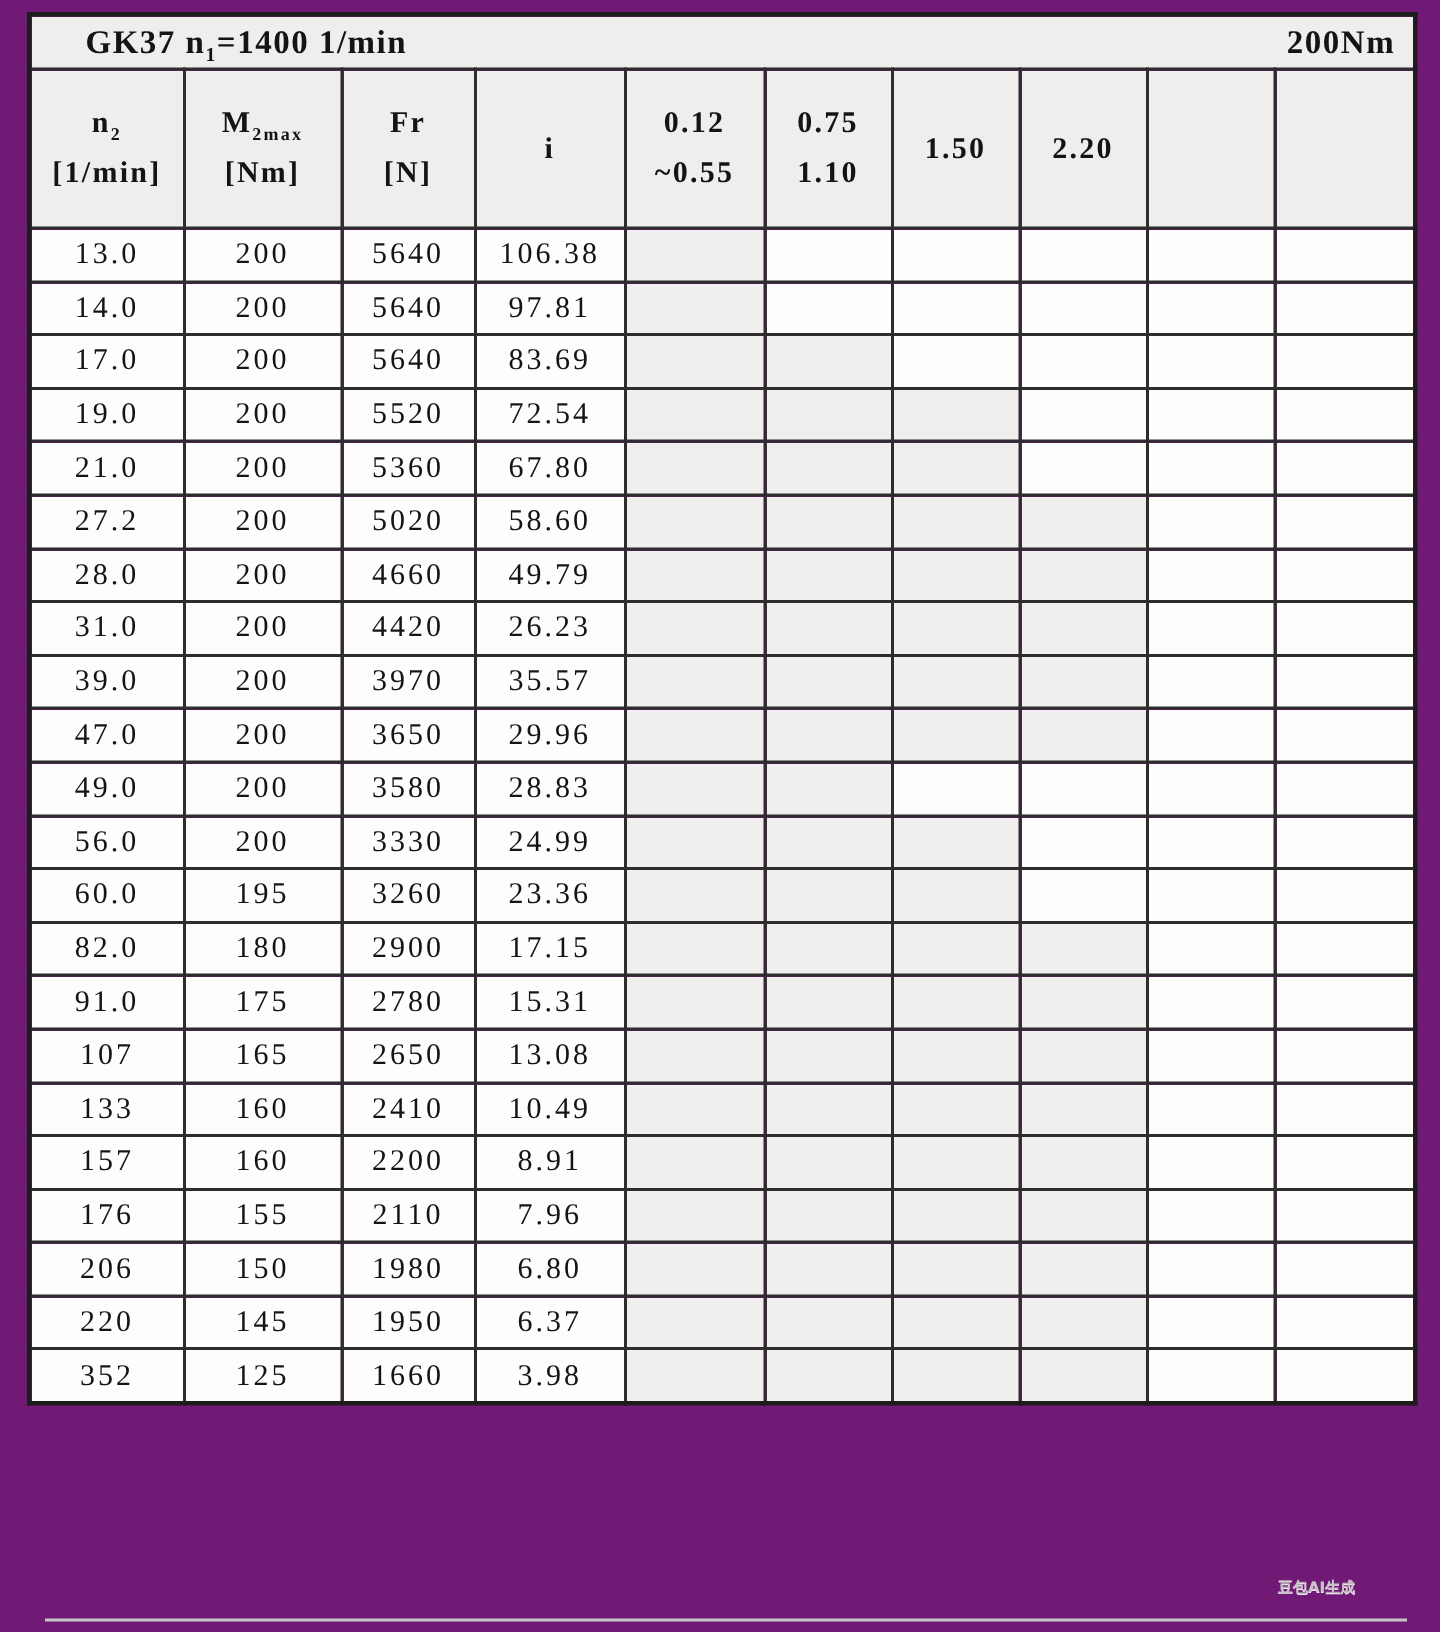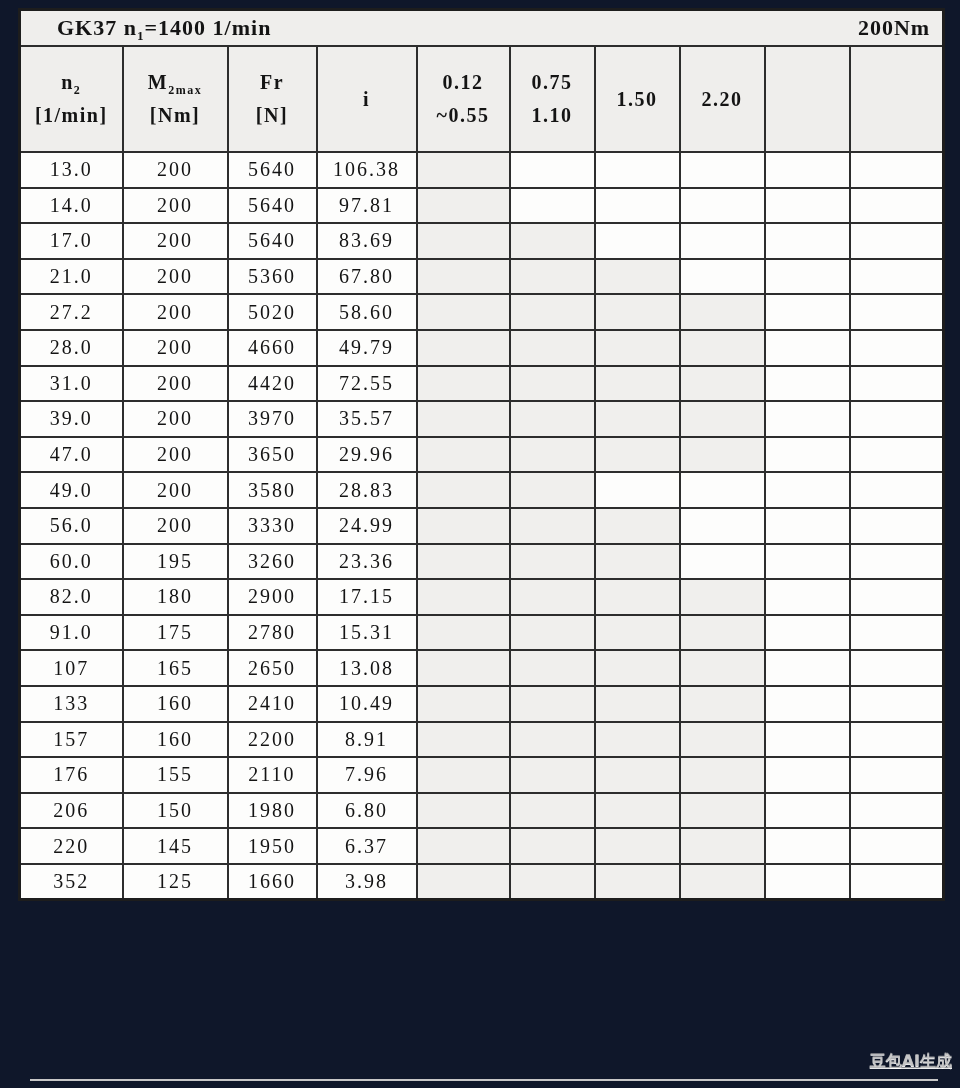--- a/index.html
+++ b/index.html
@@ -4,21 +4,21 @@
 <style>
   html,body{margin:0;padding:0;}
   body{
     width:960px;height:1088px;
     background:#ffffff;
     font-family:"Liberation Serif","DejaVu Serif",serif;
     color:#141414;
     position:relative;
     overflow:hidden;
   }
-  .page{position:absolute;inset:0;background:#0f172a;}
+  .page{position:absolute;inset:0;background:#701a75;}
   table.spec{
     position:absolute;left:18px;top:8px;
     width:924px;
     border-collapse:collapse;
     table-layout:fixed;
     border:3px solid #1d1d1d;
   }
   table.spec th, table.spec td{
     border:2px solid #2d2d2d;
     padding:0;
@@ -52,26 +52,24 @@
     font-size:20px;
     letter-spacing:2px;
     font-weight:normal;
   }
   tbody td.shaded{background:#f0efed;}
   .watermark{
     position:absolute;
     left:852px;top:1051px;
     width:100px;
     font-family:"DejaVu Sans","Liberation Sans",sans-serif;
-    font-size:16px;font-weight:bold;
+    font-size:10px;font-weight:bold;
     color:rgba(185,185,185,0.75);
     text-shadow:0 1px 0 rgba(255,255,255,0.9);
-    text-align:right;
     white-space:nowrap;
-    text-decoration:underline;
   }
   .bottom-line{
     position:absolute;
     left:30px;top:1079px;width:908px;height:2px;
     background:#c7c7c7;
   }
 </style>
 </head>
 <body>
 
@@ -171,20 +169,32 @@
           <td>5640</td>
           <td>83.69</td>
           <td class="shaded"></td>
           <td class="shaded"></td>
           <td></td>
           <td></td>
           <td></td>
           <td></td>
         </tr>
         <tr>
+          <td>19.0</td>
+          <td>200</td>
+          <td>5520</td>
+          <td>72.54</td>
+          <td class="shaded"></td>
+          <td class="shaded"></td>
+          <td class="shaded"></td>
+          <td></td>
+          <td></td>
+          <td></td>
+        </tr>
+        <tr>
           <td>21.0</td>
           <td>200</td>
           <td>5360</td>
           <td>67.80</td>
           <td class="shaded"></td>
           <td class="shaded"></td>
           <td class="shaded"></td>
           <td></td>
           <td></td>
           <td></td>
@@ -210,21 +220,21 @@
           <td class="shaded"></td>
           <td class="shaded"></td>
           <td class="shaded"></td>
           <td></td>
           <td></td>
         </tr>
         <tr>
           <td>31.0</td>
           <td>200</td>
           <td>4420</td>
-          <td>72.55</td>
+          <td>26.23</td>
           <td class="shaded"></td>
           <td class="shaded"></td>
           <td class="shaded"></td>
           <td class="shaded"></td>
           <td></td>
           <td></td>
         </tr>
         <tr>
           <td>39.0</td>
           <td>200</td>

